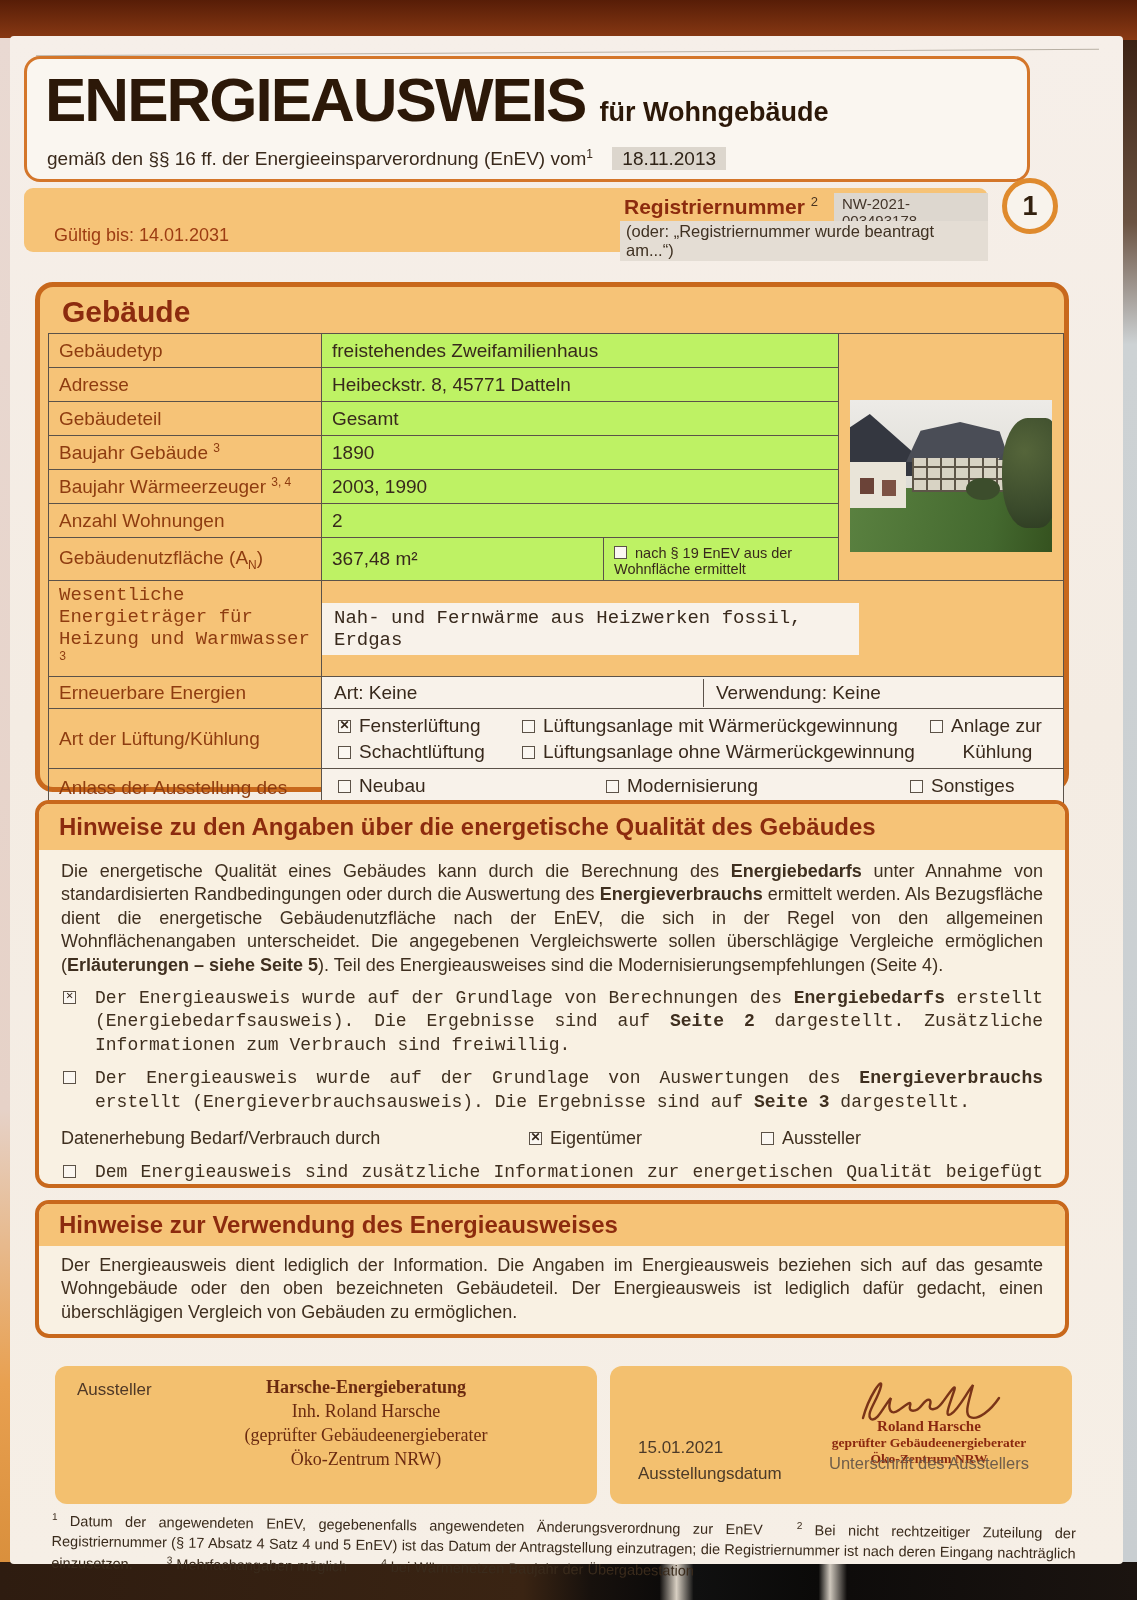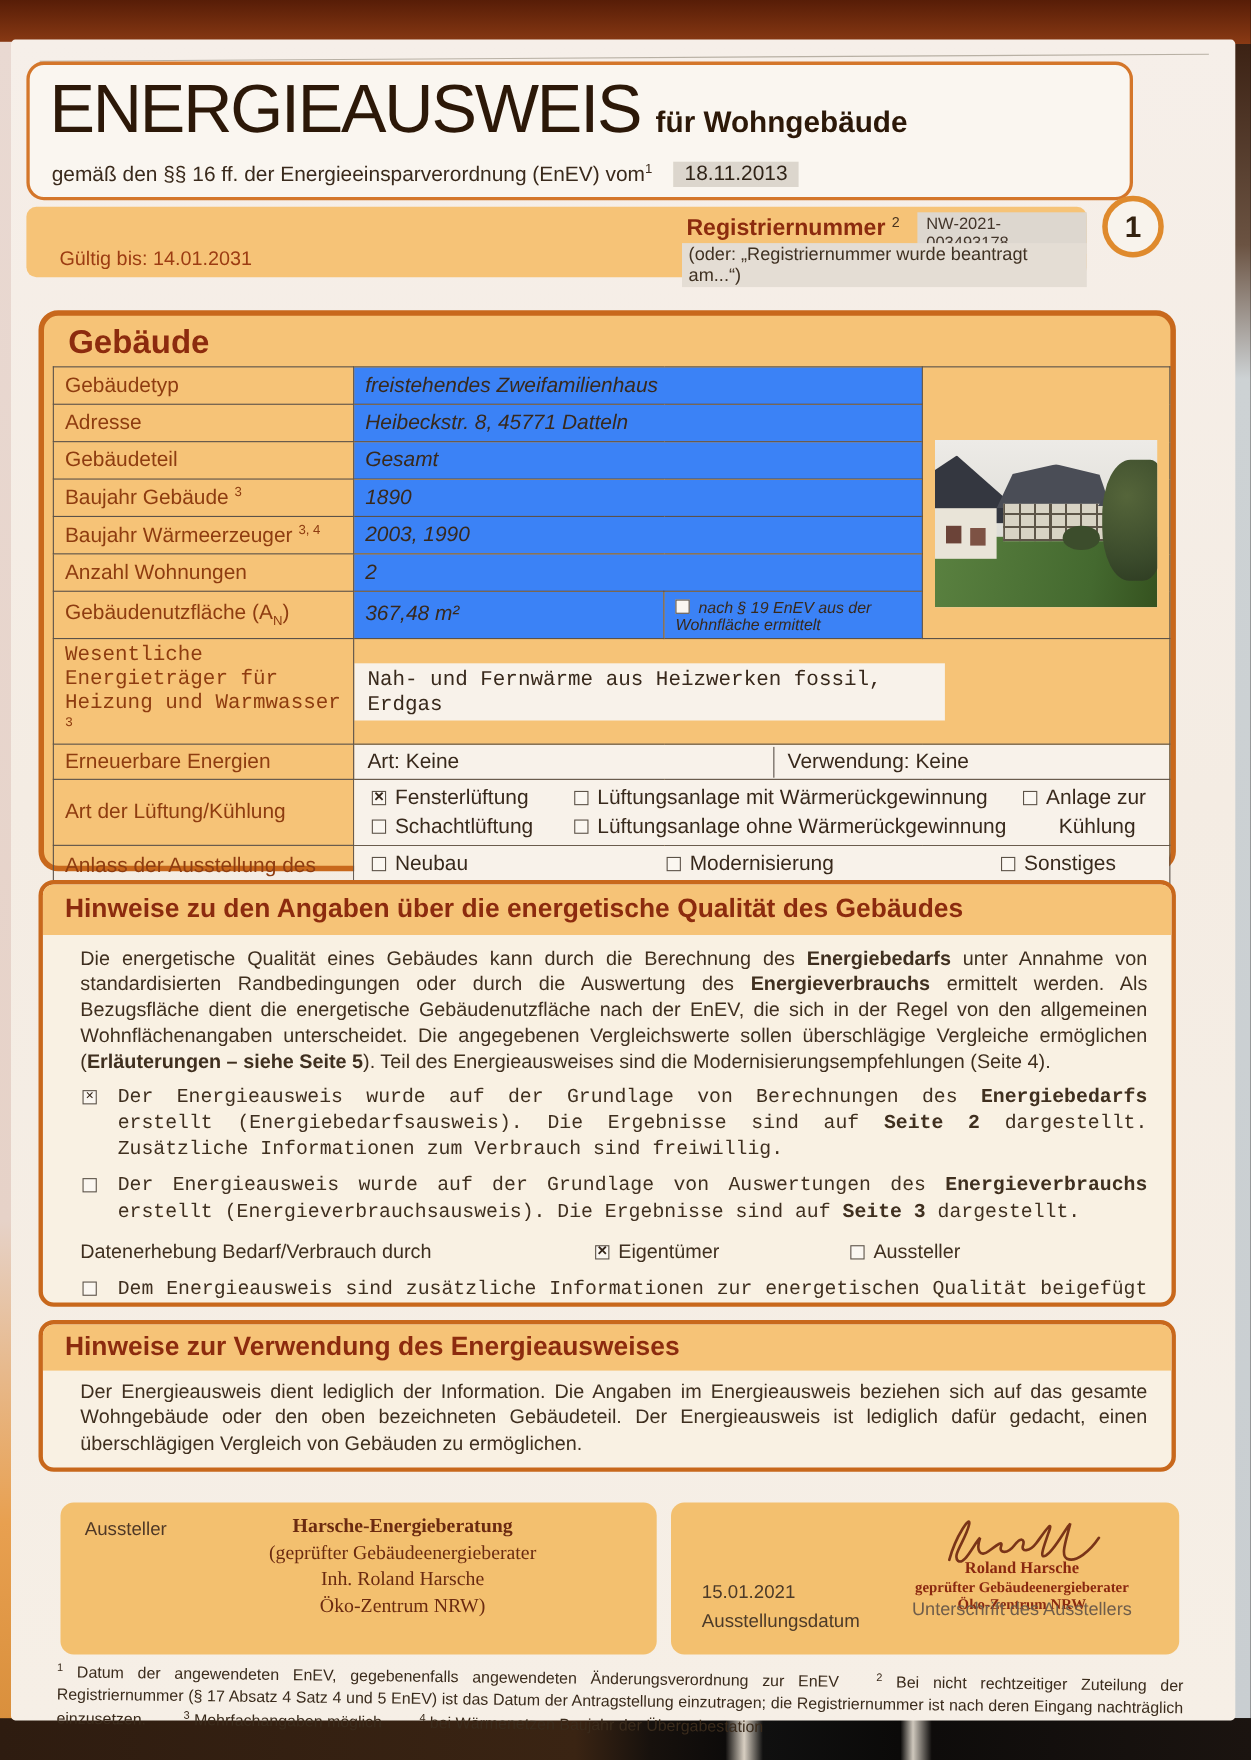--- a/index.html
+++ b/index.html
@@ -19,21 +19,21 @@
   .paper{position:absolute;left:10px;top:36px;width:1113px;height:1528px;
     background:linear-gradient(180deg,#f6efe9 0%,#f4ece3 45%,#f6efe6 100%);
     border-radius:4px;}
   .crease{position:absolute;left:26px;top:16px;right:24px;height:1px;
     background:#b8b0a4;transform:rotate(-.35deg);}
 
   
   .title-box{position:absolute;left:14px;top:20px;width:1006px;height:126px;
     background:#faf6f0;border:3px solid #d4762a;border-radius:16px;padding:8px 18px 6px 18px;}
   .title-row{display:flex;align-items:baseline;}
-  .big-title{font-size:62px;font-weight:400;letter-spacing:-2px;color:#2c1808;line-height:1.05;}
+  .big-title{font-size:62px;font-weight:700;letter-spacing:-2px;color:#2c1808;line-height:1.05;}
   .sub-title{font-size:27px;font-weight:700;color:#2c1808;margin-left:14px;}
   .law-line{position:absolute;left:20px;bottom:9px;font-size:19px;color:#3a2a1c;}
   .law-line sup{font-size:12px;}
   .hl{background:#dcd6cd;padding:1px 10px;margin-left:14px;color:#2f2317;}
 
   
   .reg-band{position:absolute;left:14px;top:152px;width:964px;height:64px;
     background:#f6c377;border-radius:9px;}
   .valid-until{position:absolute;left:30px;top:37px;font-size:18px;color:#9c3c12;}
   .reg-label{position:absolute;left:600px;top:6px;font-size:21px;font-weight:700;color:#8c2b0e;}
@@ -49,21 +49,21 @@
 
   
   .gb-panel{position:absolute;left:25px;top:246px;width:1034px;height:510px;
     background:#f6c377;border:5px solid #c8681c;border-radius:18px;}
   .gb-title{position:absolute;left:22px;top:8px;font-size:30px;font-weight:700;color:#8c2b0e;}
   .gb-table{position:absolute;left:8px;top:46px;border-collapse:collapse;table-layout:fixed;
     width:1015px;font-size:19px;}
   .gb-table td{border:1.6px solid #5b5249;padding:3px 10px;overflow:hidden;}
   td.lbl{color:#8e3c10;background:transparent;}
   td.lbl sup{font-size:12px;}
-  td.val{background:#3b82f6;color:#38291c;font-style:italic;}
+  td.val{background:#bef264;color:#38291c;}
   td.val.small{font-size:14.5px;padding-top:7px;}
   td.photo-cell{background:transparent;vertical-align:top;padding:0;}
   td.mixed{background:transparent;padding:0;}
   .white-part{background:#f8f2ea;color:#38291c;width:537px;height:100%;
     padding:4px 12px;}
   td.split{background:#f8f2ea;padding:0;}
   .split-wrap{display:flex;height:100%;}
   .split-a{width:382px;border-right:1.6px solid #5b5249;padding:3px 12px;color:#38291c;}
   .split-b{flex:1;padding:3px 12px;color:#38291c;}
   td.checks{background:#f8f2ea;position:relative;padding:0;color:#38291c;}
@@ -99,21 +99,21 @@
   .ph-bush{right:-6px;top:18px;width:56px;height:110px;
     background:radial-gradient(circle at 40% 30%,#55653a,#3a4a2b 70%,#2e3c22);
     border-radius:46% 22% 34% 44%;}
   .ph-bush2{left:116px;top:78px;width:34px;height:22px;background:#3c4d2c;border-radius:50%;}
 
   
   .hint-panel{position:absolute;left:25px;width:1034px;background:#f9f1e3;
     border:4px solid #c8681c;border-radius:14px;overflow:hidden;}
   .hint-head{background:#f6c377;height:46px;line-height:46px;padding-left:20px;
     font-size:24px;font-weight:700;color:#8c2b0e;white-space:nowrap;}
-  .hint-body{padding:10px 22px 6px 34px;font-size:18px;line-height:1.3;
+  .hint-body{padding:10px 22px 6px 22px;font-size:18px;line-height:1.3;
     color:#3f2f1f;text-align:justify;}
   .q-item{position:relative;padding-left:34px;margin-top:10px;text-align:justify;font-family:Liberation Mono, monospace;}
   .q-item .cb{position:absolute;left:2px;top:4px;}
   .daten-row{position:relative;margin-top:13px;height:24px;}
   .daten-opt1{position:absolute;left:468px;top:0;white-space:nowrap;}
   .daten-opt2{position:absolute;left:700px;top:0;white-space:nowrap;}
 
   
   .issuer-box{position:absolute;left:45px;top:1330px;width:542px;height:138px;
     background:#f3c06f;border-radius:12px;}
@@ -306,22 +306,22 @@
 
   <div class="hint-panel" style="top:1164px;height:138px">
     <div class="hint-head" style="height:42px;line-height:42px">Hinweise zur Verwendung des Energieausweises</div>
     <div class="hint-body" style="padding-top:8px">Der Energieausweis dient lediglich der Information. Die Angaben im Energieausweis beziehen sich auf das gesamte Wohngebäude oder den oben bezeichneten Gebäudeteil. Der Energieausweis ist lediglich dafür gedacht, einen überschlägigen Vergleich von Gebäuden zu ermöglichen.</div>
   </div>
 
   <div class="issuer-box">
     <div class="issuer-label">Aussteller</div>
     <div class="issuer-lines">
       <div class="co">Harsche-Energieberatung</div>
+      <div>Inh. Roland Harsche</div>
       <div>(geprüfter Gebäudeenergieberater</div>
-      <div>Inh. Roland Harsche</div>
       <div>Öko-Zentrum NRW)</div>
     </div>
   </div>
 
   <div class="date-box">
     <div class="issue-date">15.01.2021</div>
     <div class="issue-date-label">Ausstellungsdatum</div>
     <div class="sig-area">
       <svg class="sig-svg" width="180" height="52" viewBox="0 0 180 52">
         <path d="M24,46 C30,24 44,4 42,14 C39,28 26,42 32,47 C38,51 46,32 52,26 C48,38 52,44 60,38 C68,32 73,28 71,34 C69,40 77,41 83,33 C89,25 93,27 91,33 C89,39 97,39 103,31 C109,23 120,6 114,22 C110,34 105,46 112,42 C120,37 128,20 134,13 C130,29 125,42 131,45 C139,49 152,38 160,26" stroke="#7a3418" stroke-width="2.4" fill="none" stroke-linecap="round"></path>

